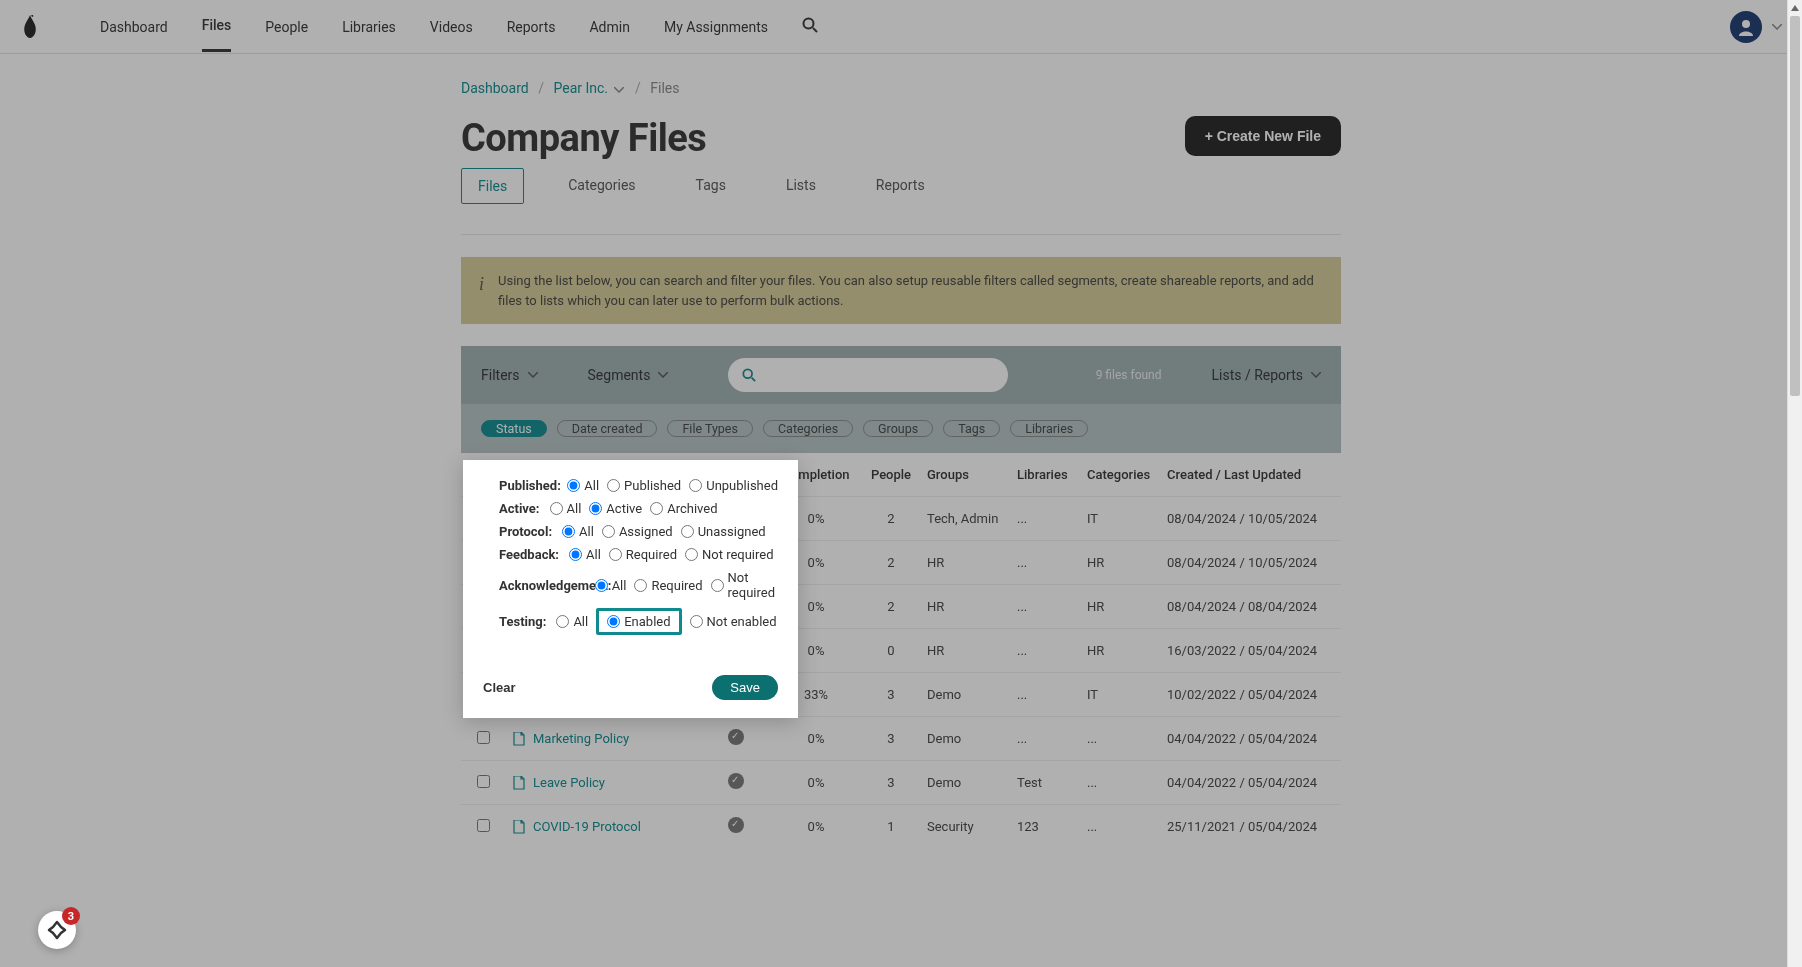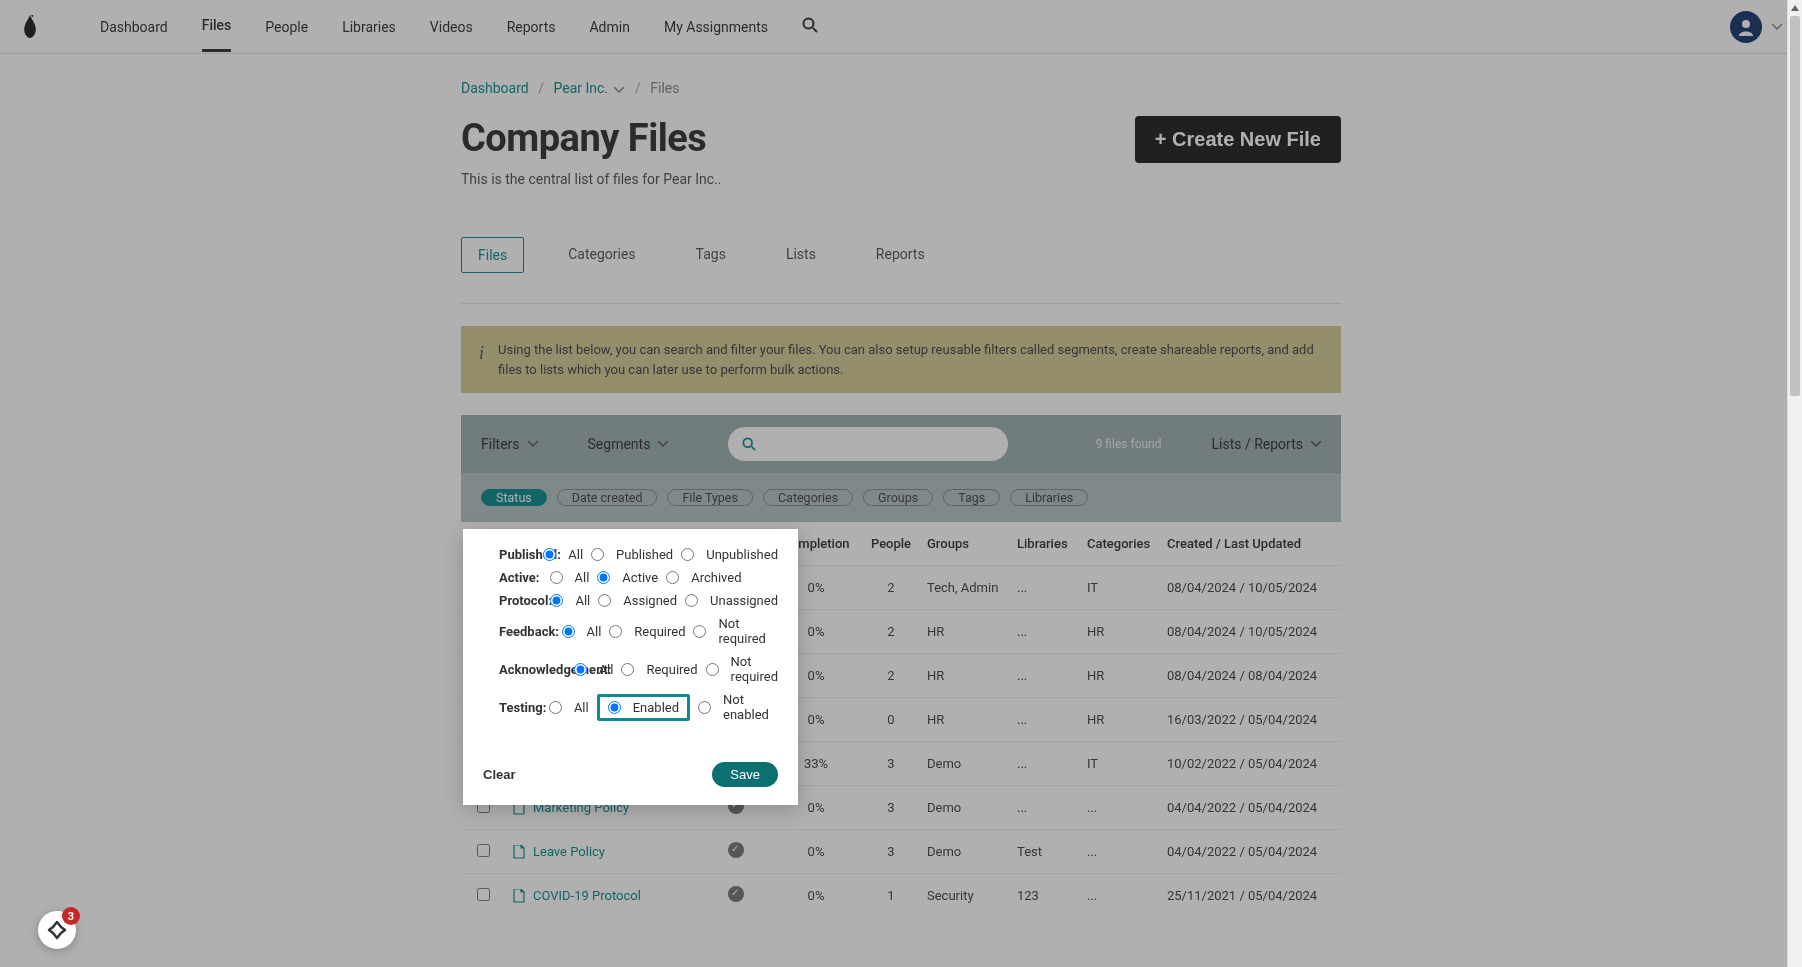--- a/index.html
+++ b/index.html
@@ -10,41 +10,41 @@
 .topnav a { color: #333; text-decoration: none; font-size: 14px; padding: 16px 0; cursor: pointer; }
 .topnav a.active { border-bottom: 3px solid #333; font-weight: 500; }
 .topbar-right { margin-left: auto; display: flex; align-items: center; gap: 10px; }
 .avatar-circle { width: 32px; height: 32px; border-radius: 50%; background: #1a3a6e; display: flex; align-items: center; justify-content: center; }
 .content { max-width: 880px; margin: 0 auto; padding: 26px 0; }
 .breadcrumb { color: #888; font-size: 14px; margin-bottom: 20px; }
 .breadcrumb a { color: #0d8b8f; text-decoration: none; }
 .breadcrumb .sep { margin: 0 6px; color: #aaa; }
 .page-head { display: flex; justify-content: space-between; align-items: flex-start; margin-bottom: 8px; }
 .page-title { font-size: 38px; font-weight: 700; letter-spacing: -0.5px; }
-.btn-primary { background: #222; color: #fff; border: none; padding: 12px 20px; border-radius: 4px; font-size: 20px; font-weight: 600; cursor: pointer; }
+.btn-primary { background: #222; color: #fff; border: none; padding: 12px 20px; border-radius: 10px; font-size: 14px; font-weight: 600; cursor: pointer; }
 .page-sub { color: #555; margin-bottom: 50px; font-size: 14px; }
 .tabs { display: flex; gap: 28px; margin-bottom: 30px; }
 .tab { padding: 9px 16px; color: #555; cursor: pointer; font-size: 14px; }
 .tab.active { border: 1px solid #0d8b8f; color: #0d8b8f; border-radius: 2px; }
 .divider { border: none; border-top: 1px solid #e5e5e5; margin-bottom: 22px; }
 .info-banner { background: #d6cb97; padding: 14px 18px; display: flex; gap: 14px; margin-bottom: 22px; font-size: 13px; color: #444; line-height: 1.5; }
 .info-banner .i { font-style: italic; font-family: Georgia, serif; font-size: 18px; color: #555; }
 .toolbar { background: #9fb0b1; height: 58px; display: flex; align-items: center; padding: 0 20px; gap: 20px; }
 .tool-btn { color: #fff; font-size: 14px; display: flex; align-items: center; gap: 8px; cursor: pointer; }
 .tool-btn.dark { color: #333; }
 .searchbox { background: #fff; border-radius: 18px; height: 34px; width: 280px; display: flex; align-items: center; padding: 0 14px; }
 .searchbox input { border: none; outline: none; flex: 1; font-size: 13px; }
 .filecount { color: #eee; font-size: 12px; margin-left: auto; }
 .chips { background: #b5c3c4; padding: 16px 20px; display: flex; gap: 10px; position: relative; }
 .chip { border: 1px solid #888; border-radius: 16px; padding: 0 14px; font-size: 12.5px; color: #444; cursor: pointer; background: transparent; }
 .chip.active { background: #0d8b8f; color: #fff; border-color: #0d8b8f; }
 .filter-panel { position: absolute; top: 56px; left: 2px; background: #fff; box-shadow: 0 4px 20px rgba(0,0,0,0.2); width: 335px; padding: 18px 20px; z-index: 10; font-size: 13px; }
 .filter-row { display: flex; align-items: center; gap: 8px; margin-bottom: 8px; }
 .filter-label { font-weight: 700; min-width: 0; margin-right: 2px; padding-left: 16px; }
-.filter-row label { display: flex; align-items: center; gap: 12px; font-size: 13px; cursor: pointer; }
+.filter-row label { display: flex; align-items: center; gap: 4px; font-size: 13px; cursor: pointer; }
 .filter-row input[type=radio] { margin: 0; }
 .highlight-box { border: 3px solid #0d8b8f; background: #fff; padding: 3px 8px; display: flex; align-items: center; gap: 4px; border-radius: 2px; }
 .filter-actions { display: flex; justify-content: space-between; align-items: center; margin-top: 40px; }
 .clear-btn { background: none; border: none; font-weight: 700; cursor: pointer; font-size: 13px; color: #333; }
 .save-btn { background: #0d7070; color: #fff; border: none; border-radius: 14px; padding: 5px 18px; font-size: 13px; cursor: pointer; }
 .table-wrap { padding: 0 0 20px 0; position: relative; }
 .thead { display: flex; padding: 14px 10px; font-size: 13px; color: #333; font-weight: 500; background: #fff; }
 .thead > div, .trow > div { padding: 0 6px; }
 .col-check { width: 36px; }
 .col-name { flex: 1; }
@@ -114,21 +114,20 @@
         <path d="M0 0 L5 5 L10 0" fill="none" stroke="#888" stroke-width="1.5"></path>
       </svg>
     <span class="sep">/</span>
     <span>Files</span>
   </div>
 
   <div class="page-head">
     <h1 class="page-title">Company Files</h1>
     <button class="btn-primary">+ Create New File</button>
   </div>
-  <p class="page-sub">This is the central list of files for Pear Inc..</p>
 
   <div class="tabs" id="tabs">
       <div class="tab active">Files</div>
       <div class="tab">Categories</div>
       <div class="tab">Tags</div>
       <div class="tab">Lists</div>
       <div class="tab">Reports</div>
     </div>
   <hr class="divider">
 

